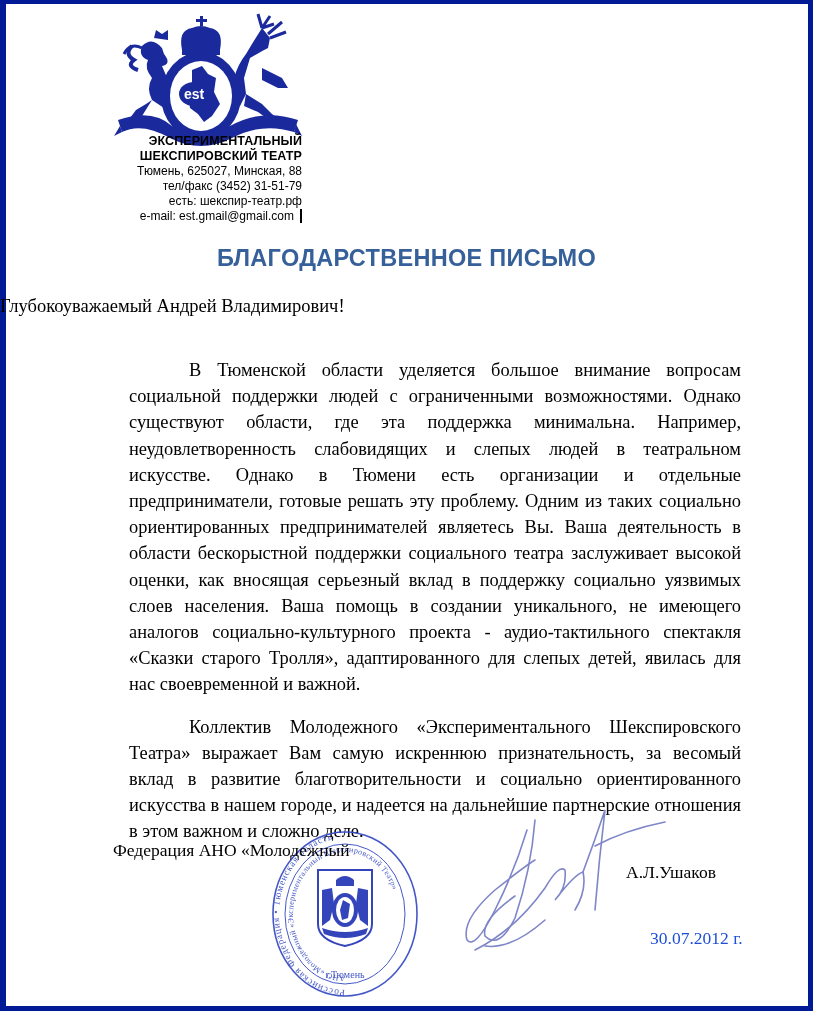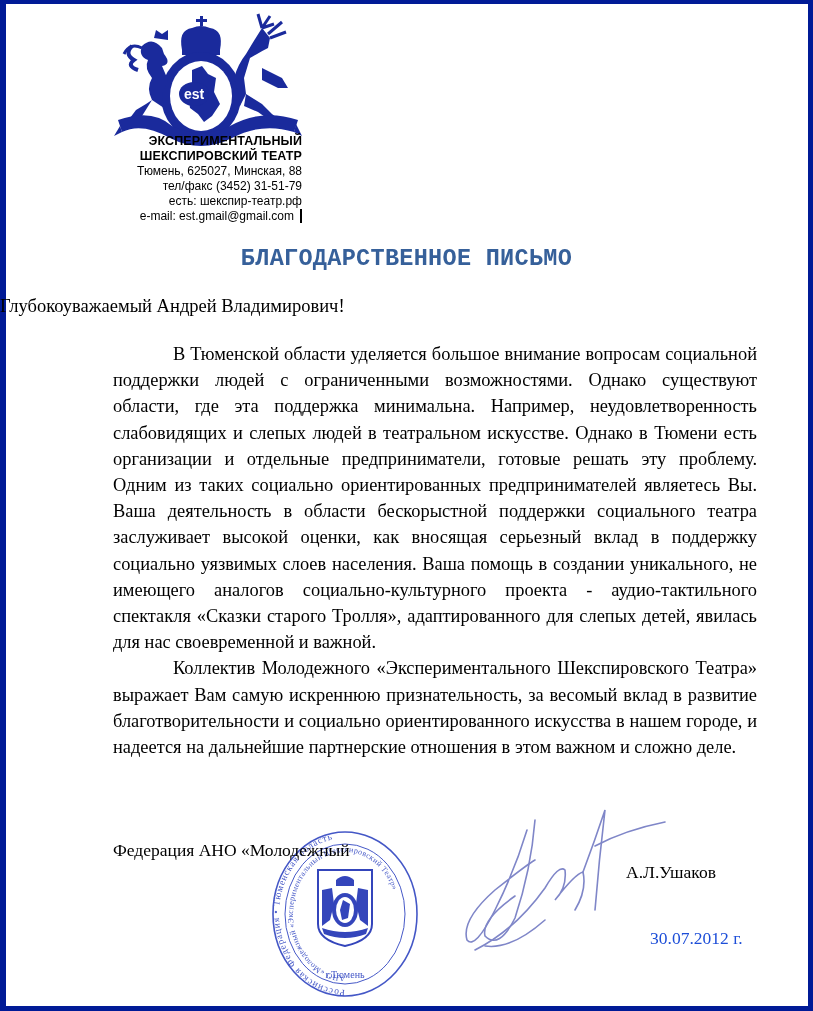--- a/index.html
+++ b/index.html
@@ -17,33 +17,33 @@
   .org-block {
     position: absolute; left: 112px; top: 134px; width: 190px;
     text-align: right; font-family: "Liberation Sans", sans-serif; color: #000;
   }
   .org-name { font-weight: bold; font-size: 12.5px; line-height: 15px; letter-spacing: 0.1px; }
   .org-line { font-size: 12px; line-height: 15px; }
   .cursor-bar { display: inline-block; width: 2px; height: 14px; background: #000; vertical-align: -3px; margin-left: 6px; }
 
   .title {
     position: absolute; left: 0; right: 0; top: 245px; text-align: center;
-    font-family: Liberation Mono, monospace; font-weight: bold; font-size: 23.5px;
+    font-family: Liberation Sans, sans-serif; font-weight: bold; font-size: 23.5px;
     color: #36609a; letter-spacing: 0.3px;
   }
   .salutation {
     position: absolute; left: 0; right: 0; top: 296px; 
     font-family: "Liberation Serif", serif; font-size: 18.5px; color: #000;
   }
   .body-text {
     position: absolute; left: 113px; top: 341px; width: 644px;
     font-family: "Liberation Serif", serif; font-size: 18.4px; line-height: 26.2px;
     color: #000; text-align: justify;
   }
-  .body-text p { margin: 0; text-indent: 60px; }
+  .body-text p { margin: 16px; text-indent: 60px; }
 
   .sig-title {
     position: absolute; left: 113px; top: 838px;
     font-family: "Liberation Serif", serif; font-size: 17.5px; line-height: 24px; color: #000;
     z-index: 3;
   }
   .sig-name {
     position: absolute; left: 606px; top: 862px;
     font-family: "Liberation Serif", serif; font-size: 17.5px; color: #000; z-index: 3; margin-left: 20px;
   }

